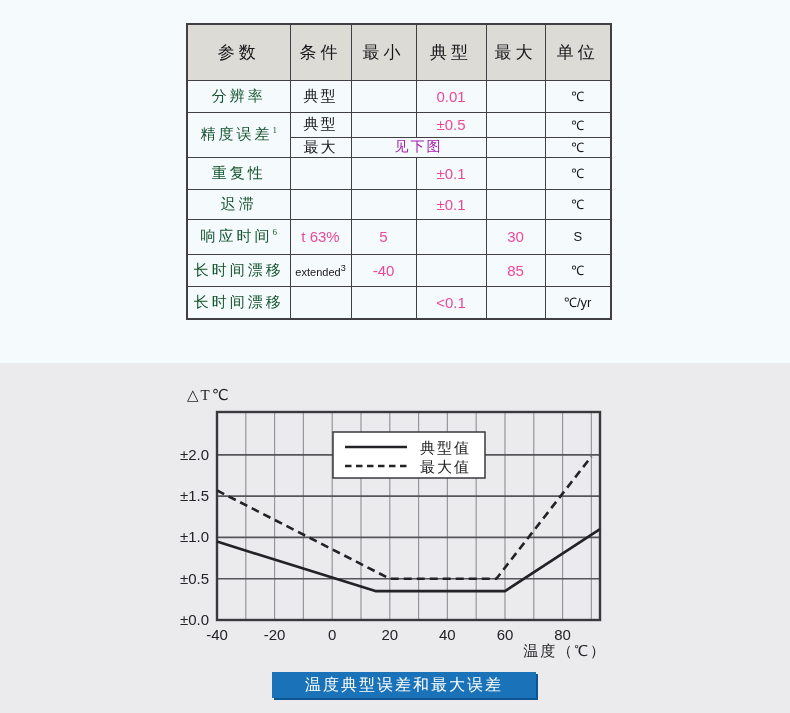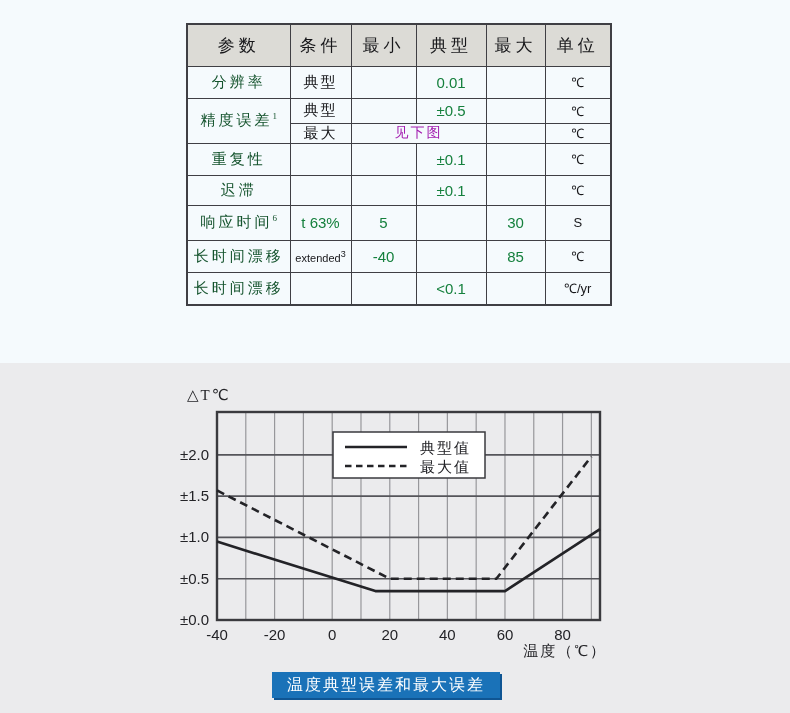--- a/index.html
+++ b/index.html
@@ -9,37 +9,37 @@
   .bottom-section{position:absolute;left:0;top:363px;width:790px;height:350px;background:#ebebed;}
 
   
   table.spec{position:absolute;left:186px;top:23px;border-collapse:collapse;
              table-layout:fixed;background:transparent;}
   table.spec{border:2px solid #3f3f44;}
   table.spec th,table.spec td{border:1.5px solid #3f3f44;padding:0;text-align:center;
              overflow:hidden;white-space:nowrap;}
   table.spec th{background:#dcdbd6;font:17px "Liberation Serif",serif;font-weight:normal;
              letter-spacing:4px;color:#17171a;}
-  .rh-head{height:42px}.rh-32{height:32px}.rh-25{height:25px}.rh-20{height:20px}
+  .rh-head{height:56px}.rh-32{height:32px}.rh-25{height:25px}.rh-20{height:20px}
   .rh-30{height:30px}.rh-35{height:35px}.rh-33{height:33px}
   td.param{font:15px "Liberation Serif",serif;letter-spacing:3px;text-align:left;
            padding-left:13px;color:#14532d;}
   td.cjk{font:15px "Liberation Serif",serif;letter-spacing:2px;color:#17171a;}
-  td.num{font:15px "Liberation Sans",sans-serif;color:#15803d;}
+  td.num{font:15px "Liberation Sans",sans-serif;color:#ec4899;}
   td.small{font:11px "Liberation Sans",sans-serif;color:#17171a;margin-left:8px;}
   td.unit{font:13px "Liberation Sans",sans-serif;color:#17171a;}
   td.note{font:14px "Liberation Serif",serif;letter-spacing:2px;color:#a21caf;}
   sup{font-size:9px;vertical-align:super;letter-spacing:0;}
 
   
   .badge{position:absolute;display:flex;align-items:center;justify-content:center;
          background:#1a72b8;color:#ffffff;font:16px "Liberation Sans",sans-serif;
          letter-spacing:2px;box-shadow:2px 2px 0 #0f5593;}
   .badge-table{left:327px;top:322px;width:136px;height:23px;}
-  .badge-chart{left:272px;top:672px;width:228px;height:26px;}
+  .badge-chart{left:272px;top:672px;width:264px;height:26px;}
 
   
   .chart-wrap{position:absolute;left:160px;top:375px;width:470px;height:300px;}
   svg text.tick{font:15px "Liberation Sans",sans-serif;fill:#232327;}
   svg text.cjk{font:15px "Liberation Serif",serif;fill:#232327;letter-spacing:2px;}
 </style>
 </head>
 <body>
 
 <div class="screen">

